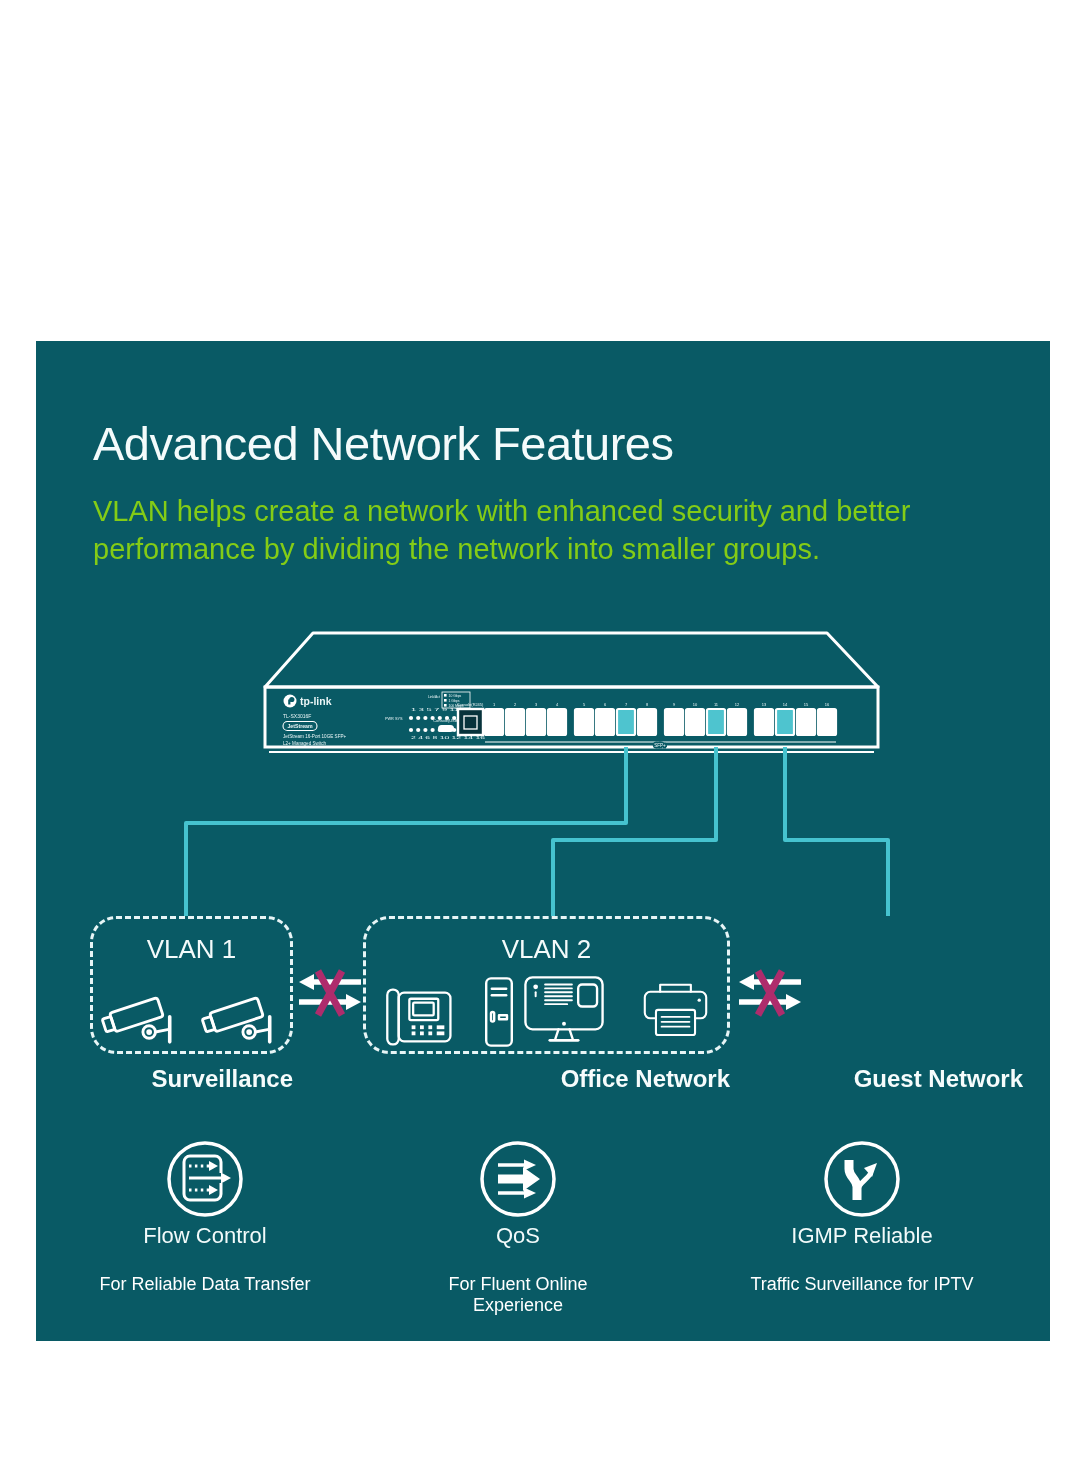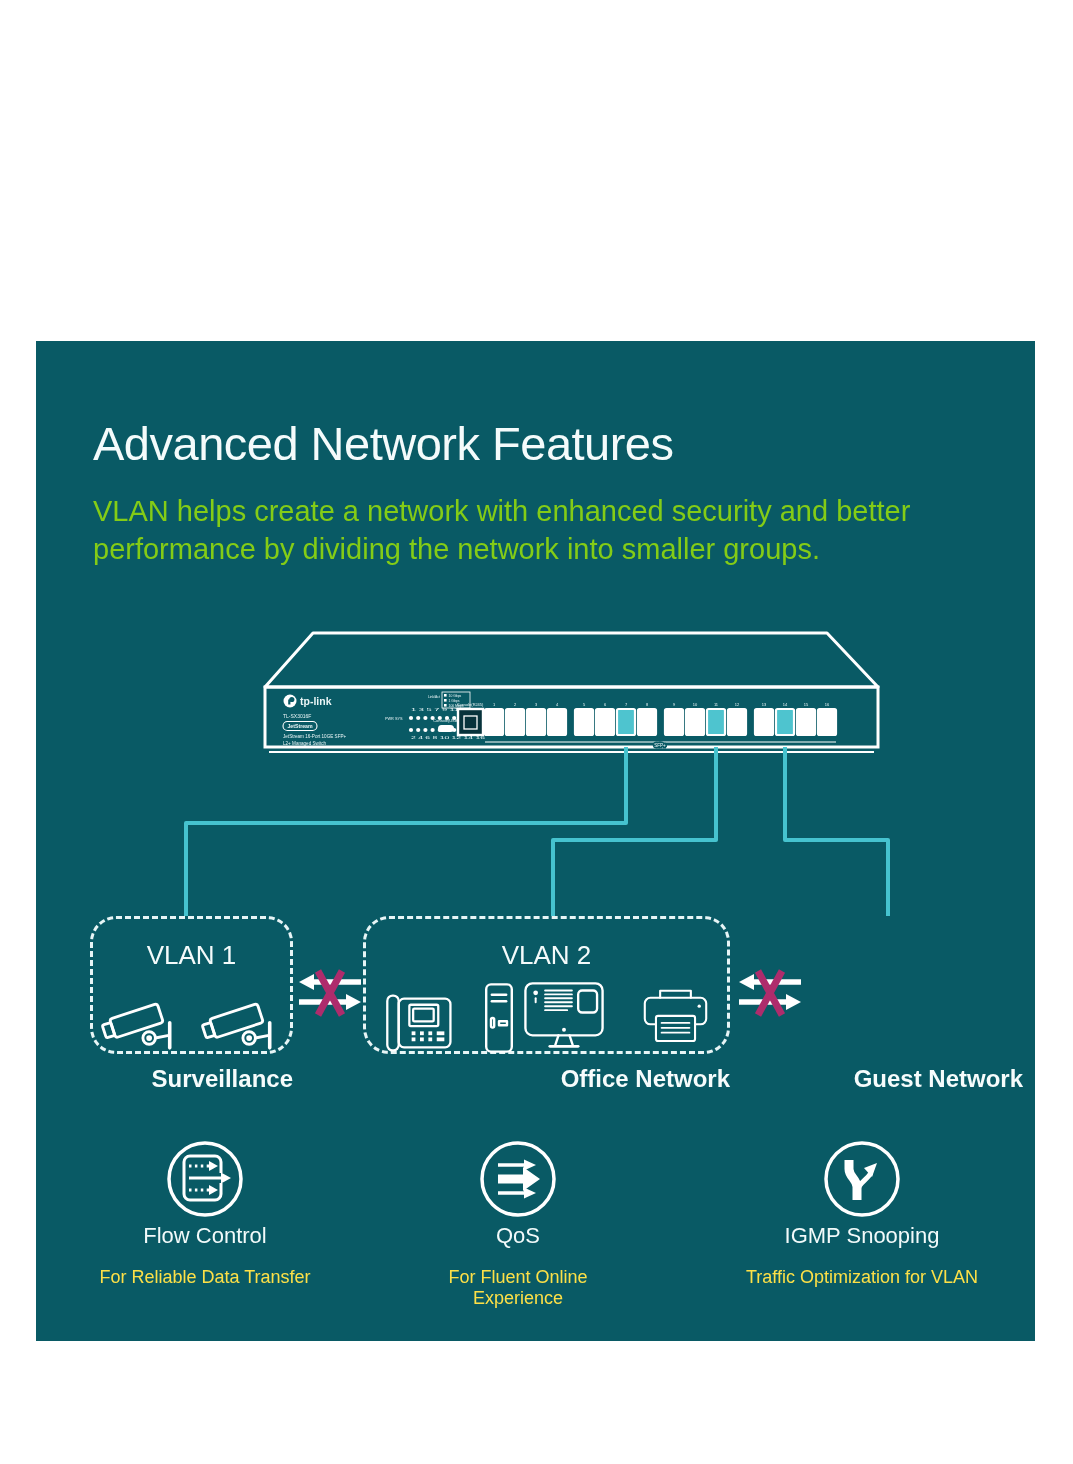--- a/index.html
+++ b/index.html
@@ -1,44 +1,44 @@
 <!DOCTYPE html>
 <html><head>
 <meta charset="utf-8">
 <style>
   html,body{margin:0;padding:0;background:#ffffff;}
   body{width:1073px;height:1464px;font-family:"Liberation Sans",sans-serif;}
   .page{position:relative;width:1073px;height:1464px;background:#ffffff;overflow:hidden;}
-  .panel{position:absolute;left:36px;top:341px;width:999px;height:1000px;background:#095A65;color:#F2FAFA;}
+  .panel{position:absolute;left:36px;top:341px;width:999px;height:1000px;background:#095A65;color:#F2FAFA;padding-left:15px;}
 
   .title{position:absolute;left:57px;top:44px;font-size:47px;font-weight:500;letter-spacing:-0.5px;color:#F4FBFB;white-space:nowrap;}
   .subtitle{position:absolute;left:57px;top:122px;width:872px;font-size:29px;line-height:38px;font-weight:400;color:#84cc16;}
 
   .switch-svg{position:absolute;left:104px;top:280px;width:800px;height:300px;}
   svg text{fill:#EAF6F7;font-family:"Liberation Sans",sans-serif;}
   .t-brand{font-size:10.5px;font-weight:bold;}
   .t-model{font-size:5px;}
   .t-badge{font-size:5.2px;font-weight:bold;}
   .t-desc{font-size:4.6px;}
   .t-micro{font-size:3.8px;}
   .t-nano{font-size:3.4px;}
   .t-port{font-size:4px;}
   .t-console{font-size:4px;}
   .t-sfp{font-size:4.6px;}
 
   .vlan-box{position:absolute;top:575px;height:138px;border:3px dashed #E7F5F6;border-radius:26px;box-sizing:border-box;}
-  .vlan-label{text-align:center;font-size:26px;font-weight:500;margin-top:21px;color:#F4FBFB;}
+  .vlan-label{text-align:center;font-size:26px;font-weight:500;margin-top:15px;color:#F4FBFB;}
   .devices{display:flex;justify-content:center;align-items:flex-end;height:84px;}
   .vlan-name{position:absolute;top:724px;text-align:right;font-size:24px;font-weight:700;color:#F6FCFC;}
 
   .xmark{position:absolute;top:625px;width:66px;height:56px;}
 
   .feature{position:absolute;top:798px;text-align:center;color:#F2FAFA;}
   .feature-label{margin-top:0;font-size:22px;font-weight:500;}
-  .feature-desc{margin-top:18px;font-size:18px;font-weight:400;color:#fde047;}
+  .feature-desc{margin-top:25px;font-size:18px;font-weight:400;color:#ffffff;}
 
   .m-tower{margin-left:28px;}
   .m-monitor{margin-left:8px;}
   .m-printer{margin-left:37px;}
   .m-cam{margin-left:14px;}
   .m-person{margin-left:33px;}
 </style>
 </head>
 <body>
 
@@ -321,18 +321,18 @@
       <div class="feature-desc">For Fluent Online Experience</div>
     </div>
 
     <div class="feature" style="left:694px;width:264px;">
       <svg width="80" height="80" viewBox="0 0 80 80">
         <circle cx="40" cy="40" r="36" fill="none" stroke="#FFFFFF" stroke-width="3.5"></circle>
         <path d="M27,21 V30 C27,38 35,40 35,48 V61" fill="none" stroke="#FFFFFF" stroke-width="9"></path>
         <path d="M35,56 C35,44 44,42 49,34" fill="none" stroke="#FFFFFF" stroke-width="5"></path>
         <polygon points="55,24 42,29 50,38" fill="#FFFFFF"></polygon>
       </svg>
-      <div class="feature-label">IGMP Snooping</div>
-      <div class="feature-desc">Traffic Optimization for VLAN</div>
+      <div class="feature-label">IGMP Reliable</div>
+      <div class="feature-desc">Traffic Surveillance for IPTV</div>
     </div>
 
   </section>
 </div>
 
 </body></html>

